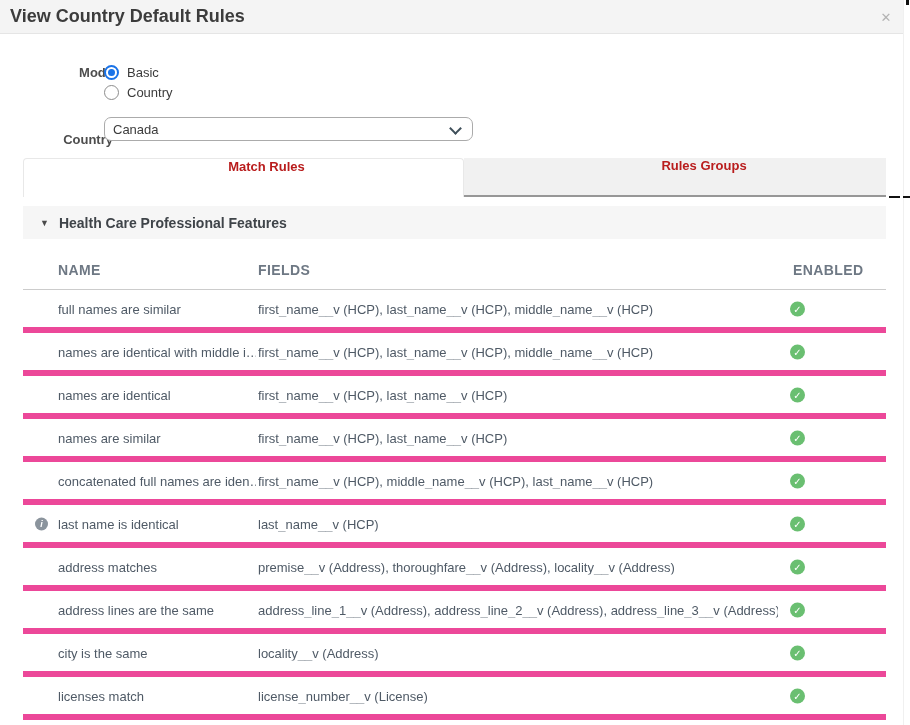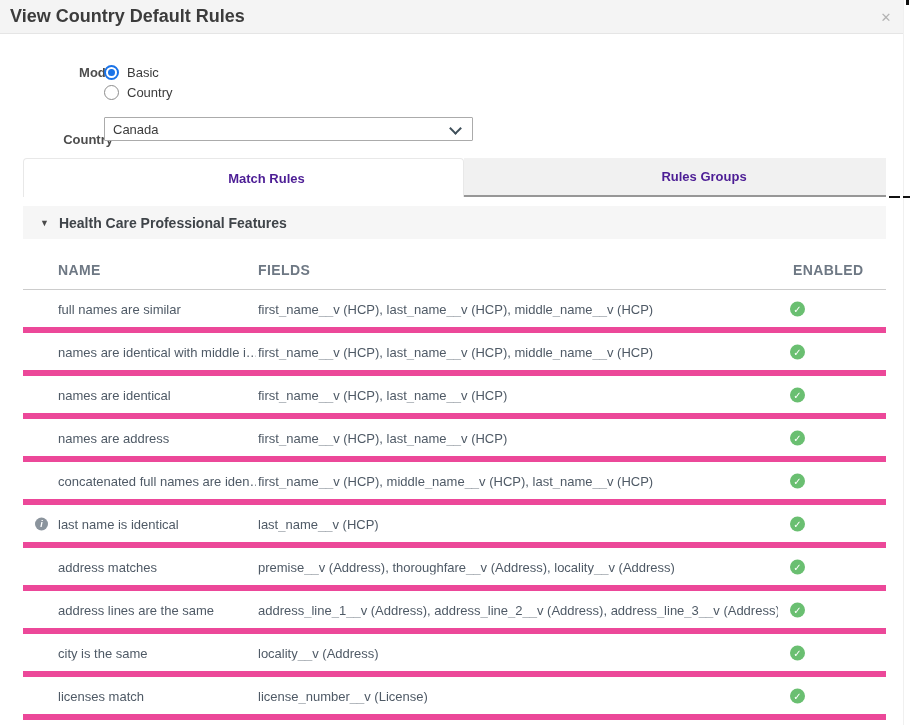--- a/index.html
+++ b/index.html
@@ -29,31 +29,31 @@
   .mode-option { display:flex; align-items:center; height:20px; }
   .radio { width:15px; height:15px; border-radius:50%; background:#fff;
            border:1.5px solid #8d8d8d; margin-right:8px; position:relative; flex:none; }
   .radio.selected { border:2px solid #1a73e8; }
   .radio.selected::after { content:""; position:absolute; left:50%; top:50%;
            width:7px; height:7px; margin:-3.5px 0 0 -3.5px; border-radius:50%;
            background:#1a73e8; }
   .mode-option-label { font-size:13px; color:#3b3b3b; }
 
   .country-select { position:absolute; left:104px; top:117px; width:369px; height:24px;
-           background:#fff; border:1px solid #ababab; border-radius:1px;
+           background:#fff; border:1px solid #ababab; border-radius:7px;
            display:flex; align-items:center; padding-left:8px; cursor:pointer; }
   .country-select-value { font-size:13px; color:#3b3b3b; }
   .select-chevron { position:absolute; right:12px; top:6px; width:9px; height:9px;
            border-right:2px solid #3f4f5a; border-bottom:2px solid #3f4f5a;
            transform:rotate(45deg); }
 
   
   .tabs { position:absolute; left:0; top:158px; width:904px; height:39px; }
-  .tab { position:absolute; top:0; height:39px; display:flex; align-items:center;
-         justify-content:center; font-size:13px; font-weight:700; color:#4c1d95;
+  .tab { position:absolute; top:0; height:39px; display:flex; align-items:flex-start;
+         justify-content:center; font-size:13px; font-weight:700; color:#b91c1c;
          cursor:pointer; }
   .tab.active { left:23px; width:441px; background:#ffffff;
          border:1px solid #e8e8e8; border-bottom:none; border-radius:4px 4px 0 0; }
   .tab.inactive { left:464px; width:422px; background:#f1f1f1;
          border-bottom:2px solid #979797; }
   .tab.active .tab-label { position:relative; left:23px; }
   .tab.inactive .tab-label { position:relative; left:29px; }
 
   
   .section-header { position:absolute; left:23px; top:206px; width:863px; height:33px;
@@ -152,21 +152,21 @@
     <span class="cell-enabled" style="background: rgb(106, 191, 113); display: flex;">✓</span>
   </div>
           <div class="t-row">
 
     <span class="cell-name">names are identical</span>
     <span class="cell-fields">first_name__v (HCP), last_name__v (HCP)</span>
     <span class="cell-enabled" style="background: rgb(106, 191, 113); display: flex;">✓</span>
   </div>
           <div class="t-row">
 
-    <span class="cell-name">names are address</span>
+    <span class="cell-name">names are similar</span>
     <span class="cell-fields">first_name__v (HCP), last_name__v (HCP)</span>
     <span class="cell-enabled" style="background: rgb(106, 191, 113); display: flex;">✓</span>
   </div>
           <div class="t-row">
 
     <span class="cell-name">concatenated full names are iden…</span>
     <span class="cell-fields">first_name__v (HCP), middle_name__v (HCP), last_name__v (HCP)</span>
     <span class="cell-enabled" style="background: rgb(106, 191, 113); display: flex;">✓</span>
   </div>
           <div class="t-row">

